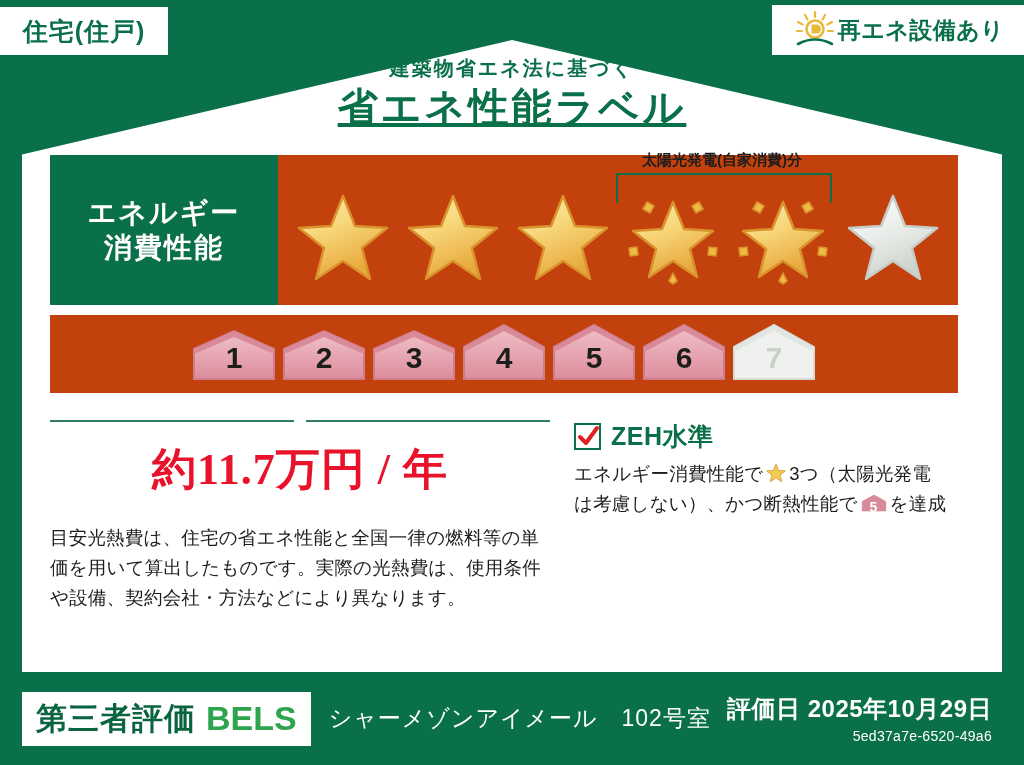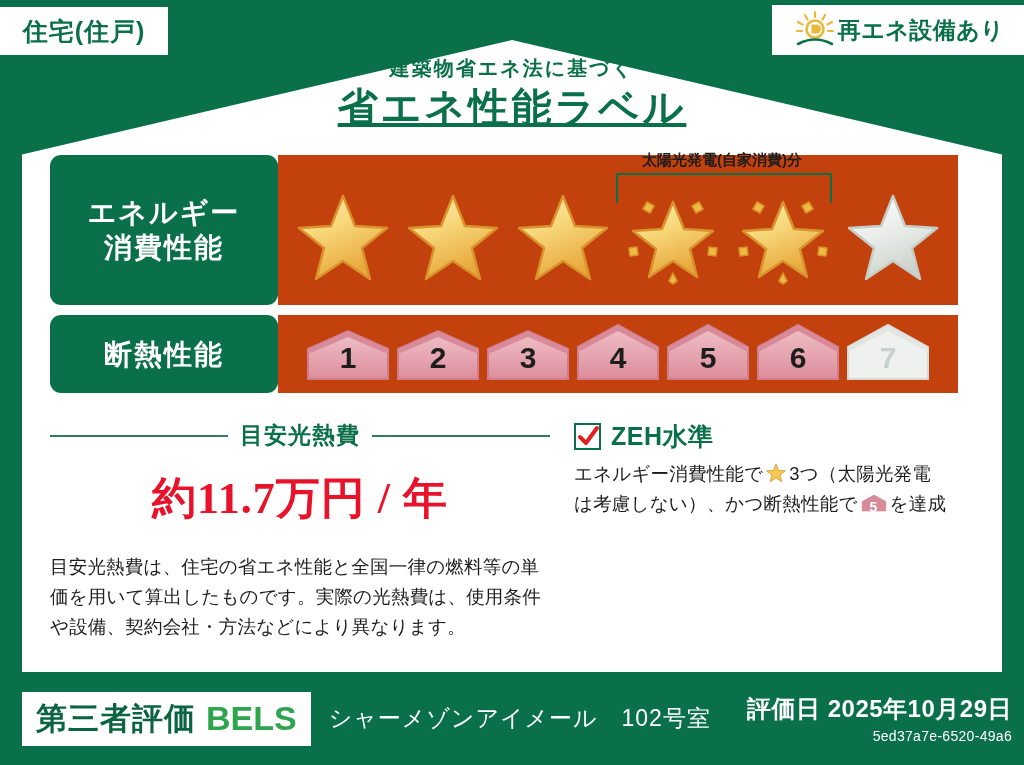--- a/index.html
+++ b/index.html
@@ -42,21 +42,21 @@
     font-size:40px;font-weight:bold;color:#0a7049;letter-spacing:3px;
     line-height:1.15;margin-top:6px;text-decoration:underline;
   }
 
   
   #rows{position:absolute;left:50px;top:155px;width:908px;}
   .perf-row{display:flex;align-items:stretch;margin-bottom:10px;position:relative;}
   .perf-label{
     background:#0a7049;color:#ffffff;font-weight:bold;
     display:flex;flex-direction:column;align-items:center;justify-content:center;
-    flex:0 0 228px;text-align:center;line-height:1.25;letter-spacing:2px;border-radius:11px;
+    flex:0 0 228px;text-align:center;line-height:1.25;letter-spacing:2px;
   }
   .perf-label .l1,.perf-label .l2{display:block;}
   #energy-row .perf-label{font-size:28px;}
   #insulation-row .perf-label{font-size:28px;}
   .perf-body{
     flex:1;background:#c2410c;display:flex;align-items:center;position:relative;
   }
 
   
   #energy-row{height:150px;}
@@ -147,21 +147,21 @@
   }
   #bels-badge{
     background:#ffffff;margin-left:22px;height:54px;display:flex;align-items:center;
     padding:8px 14px;box-sizing:border-box;
   }
   #bels-jp{font-size:31px;font-weight:bold;color:#0a6440;letter-spacing:1px;}
   #bels-en{font-size:34px;font-weight:bold;color:#2ea44f;letter-spacing:0px;margin-left:10px;}
   #property-name{
     color:#ffffff;font-size:23px;letter-spacing:1px;margin-left:18px;white-space:nowrap;
   }
-  #eval-block{margin-left:auto;margin-right:12px;text-align:right;}
+  #eval-block{margin-left:auto;margin-right:32px;text-align:right;}
   #eval-date{color:#ffffff;font-size:24px;font-weight:bold;letter-spacing:.5px;}
   #eval-id{color:#ffffff;font-size:14px;margin-top:3px;letter-spacing:.3px;}
 </style>
 </head>
 <body>
 
 <div class="pill" id="housing-type-pill">
   <span>住宅(住戸)</span>
 </div>
 
@@ -267,23 +267,20 @@
                 </linearGradient>
               </defs>
           <path d="M52 10 L64 40 L96 42 L71 62 L79 93 L52 75 L25 93 L33 62 L8 42 L40 40 Z" fill="url(#gsgray)" stroke="#c6ccc6" stroke-width="2.5" stroke-linejoin="round"></path>
             </svg>
         </div>
       </div>
     </div>
   </div>
 
   <div class="perf-row" id="insulation-row">
-    <div class="perf-label">
-      <span>断熱性能</span>
-    </div>
     <div class="perf-body">
       <div id="houses-area">
 
         <div class="house-cell">
           <svg viewBox="0 0 88 56" height="56">
               <defs>
             <linearGradient id="hp" x1="0" y1="0" x2="0" y2="1">
               <stop offset="0%" stop-color="#f0c2c9"></stop>
                   <stop offset="100%" stop-color="#dd8d9c"></stop>
                 </linearGradient>
@@ -345,21 +342,20 @@
       </div>
     </div>
   </div>
 </div>
 
 <div id="lower">
 
   <div id="cost-panel">
     <div id="cost-heading">
       <span class="rule"></span>
-      <span>目安光熱費</span>
       <span class="rule"></span>
     </div>
     <div id="cost-value">約11.7万円 / 年</div>
     <div id="cost-note">目安光熱費は、住宅の省エネ性能と全国一律の燃料等の単価を用いて算出したものです。実際の光熱費は、使用条件や設備、契約会社・方法などにより異なります。</div>
   </div>
 
   <div id="zeh-panel">
 
     <div class="zeh-block">
       <div class="zeh-head">

